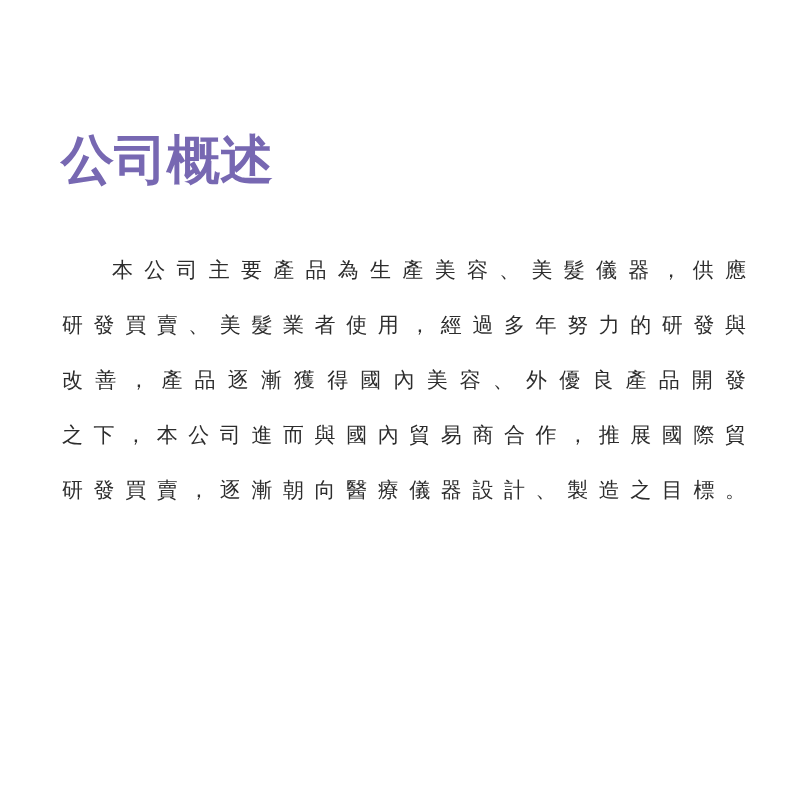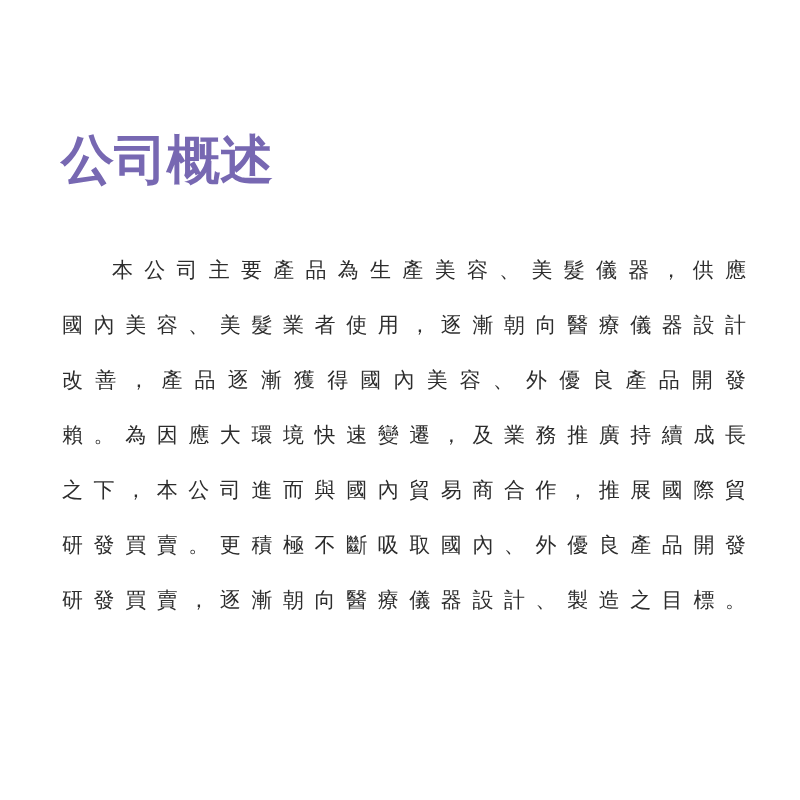--- a/index.html
+++ b/index.html
@@ -56,21 +56,19 @@
 </style>
 </head>
 <body>
 
 <div class="page">
 
   <h1 class="page-title">公司概述</h1>
 
   <div class="body-text">
     <div class="paragraph-line first-line">本公司主要產品為生產美容、美髮儀器，供應</div>
-    <div class="paragraph-line">國內美容、美髮業者使用，逐漸朝向醫療儀器設計</div>
+    <div class="paragraph-line">研發買賣、美髮業者使用，經過多年努力的研發與</div>
     <div class="paragraph-line">改善，產品逐漸獲得國內美容、外優良產品開發</div>
-    <div class="paragraph-line">賴。為因應大環境快速變遷，及業務推廣持續成長</div>
     <div class="paragraph-line">之下，本公司進而與國內貿易商合作，推展國際貿</div>
-    <div class="paragraph-line">研發買賣。更積極不斷吸取國內、外優良產品開發</div>
     <div class="paragraph-line">研發買賣，逐漸朝向醫療儀器設計、製造之目標。</div>
   </div>
 
 </div>
 
 </body></html>

